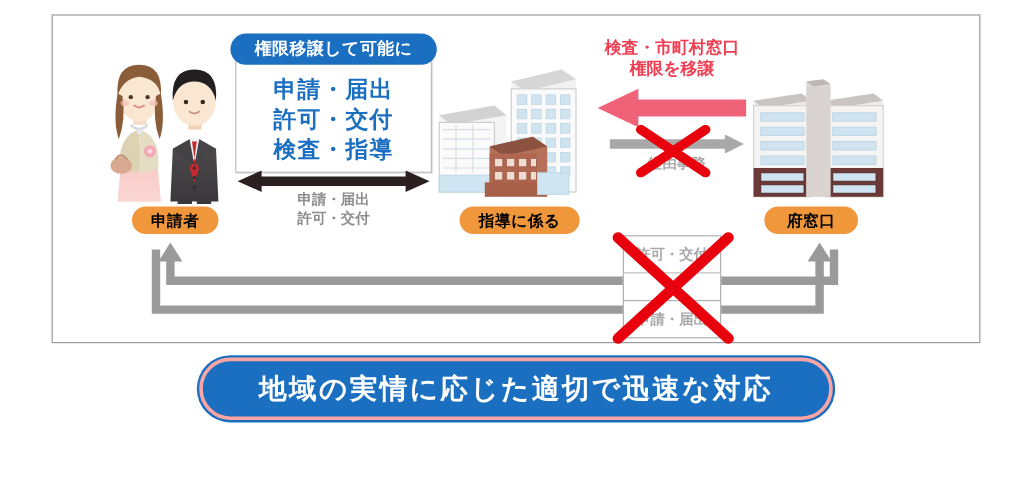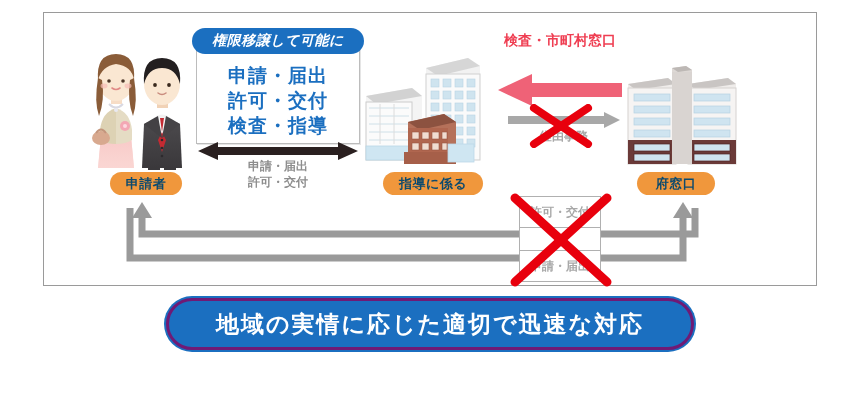--- a/index.html
+++ b/index.html
@@ -29,21 +29,21 @@
     box-sizing: border-box;
   }
 
   
   .pill {
     position: absolute;
     display: flex;
     align-items: center;
     justify-content: center;
     background: #f0973c;
-    color: #0c4a6e;
+    color: #000000;
     border-radius: 999px;
     font-weight: bold;
     letter-spacing: 0.5px;
     white-space: nowrap;
   }
   #pill-applicant { left: 110px; top: 172px; width: 72px;  height: 23px; font-size: 13px; }
   #pill-city      { left: 383px; top: 172px; width: 100px; height: 23px; font-size: 13px; }
   #pill-pref      { left: 637px; top: 172px; width: 78px;  height: 23px; font-size: 13px; }
 
   
@@ -78,21 +78,20 @@
     background: #1b6fc0;
     border-radius: 13px;
     color: #ffffff;
     font-weight: bold;
     font-size: 14px;
     letter-spacing: 0.5px;
     display: flex;
     align-items: center;
     justify-content: center;
     white-space: nowrap;
-    font-style: italic;
   }
 
   
   #dbl-arrow { position: absolute; left: 198px; top: 142px; width: 160px; height: 18px; }
   #dbl-caption {
     position: absolute;
     left: 198px; top: 158px;
     width: 160px;
     text-align: center;
     color: #8d8d8d;
@@ -155,21 +154,21 @@
                 position: absolute; box-sizing: border-box; }
   #cross-big  { position: absolute; left: 505px; top: 190px; width: 112px; height: 100px; }
 
   
   #banner {
     position: absolute;
     left: 166px; top: 298px;
     width: 528px; height: 52px;
     border-radius: 26px;
     background: #1b6fc0;
-    border: 3px solid #701a75;
+    border: 3px solid #fca5a5;
     box-shadow: 0 0 0 2px #1b6fc0;
     box-sizing: border-box;
     display: flex;
     align-items: center;
     justify-content: center;
     color: #ffffff;
     font-weight: bold;
     font-size: 23px;
     letter-spacing: 2px;
     white-space: nowrap;
@@ -364,20 +363,21 @@
   <svg id="dbl-arrow" viewBox="0 0 160 18">
     <polygon points="0,9 20,0 20,5 140,5 140,0 160,9 140,18 140,13 20,13 20,18" fill="#2a2020"></polygon>
   </svg>
   <div id="dbl-caption">
     <div>申請・届出</div>
     <div>許可・交付</div>
   </div>
 
   <div id="red-heading">
     <div>検査・市町村窓口</div>
+    <div>権限を移譲</div>
   </div>
 
   <svg id="pink-arrow" viewBox="0 0 124 32">
     <polygon points="0,16 34,0 34,9 124,9 124,23 34,23 34,32" fill="#ef6277"></polygon>
   </svg>
 
   <svg id="gray-arrow" viewBox="0 0 112 16">
     <polygon points="0,4 96,4 96,0 112,8 96,16 96,12 0,12" fill="#a8a8a8"></polygon>
   </svg>
   <div id="gray-arrow-caption">経由事務</div>

